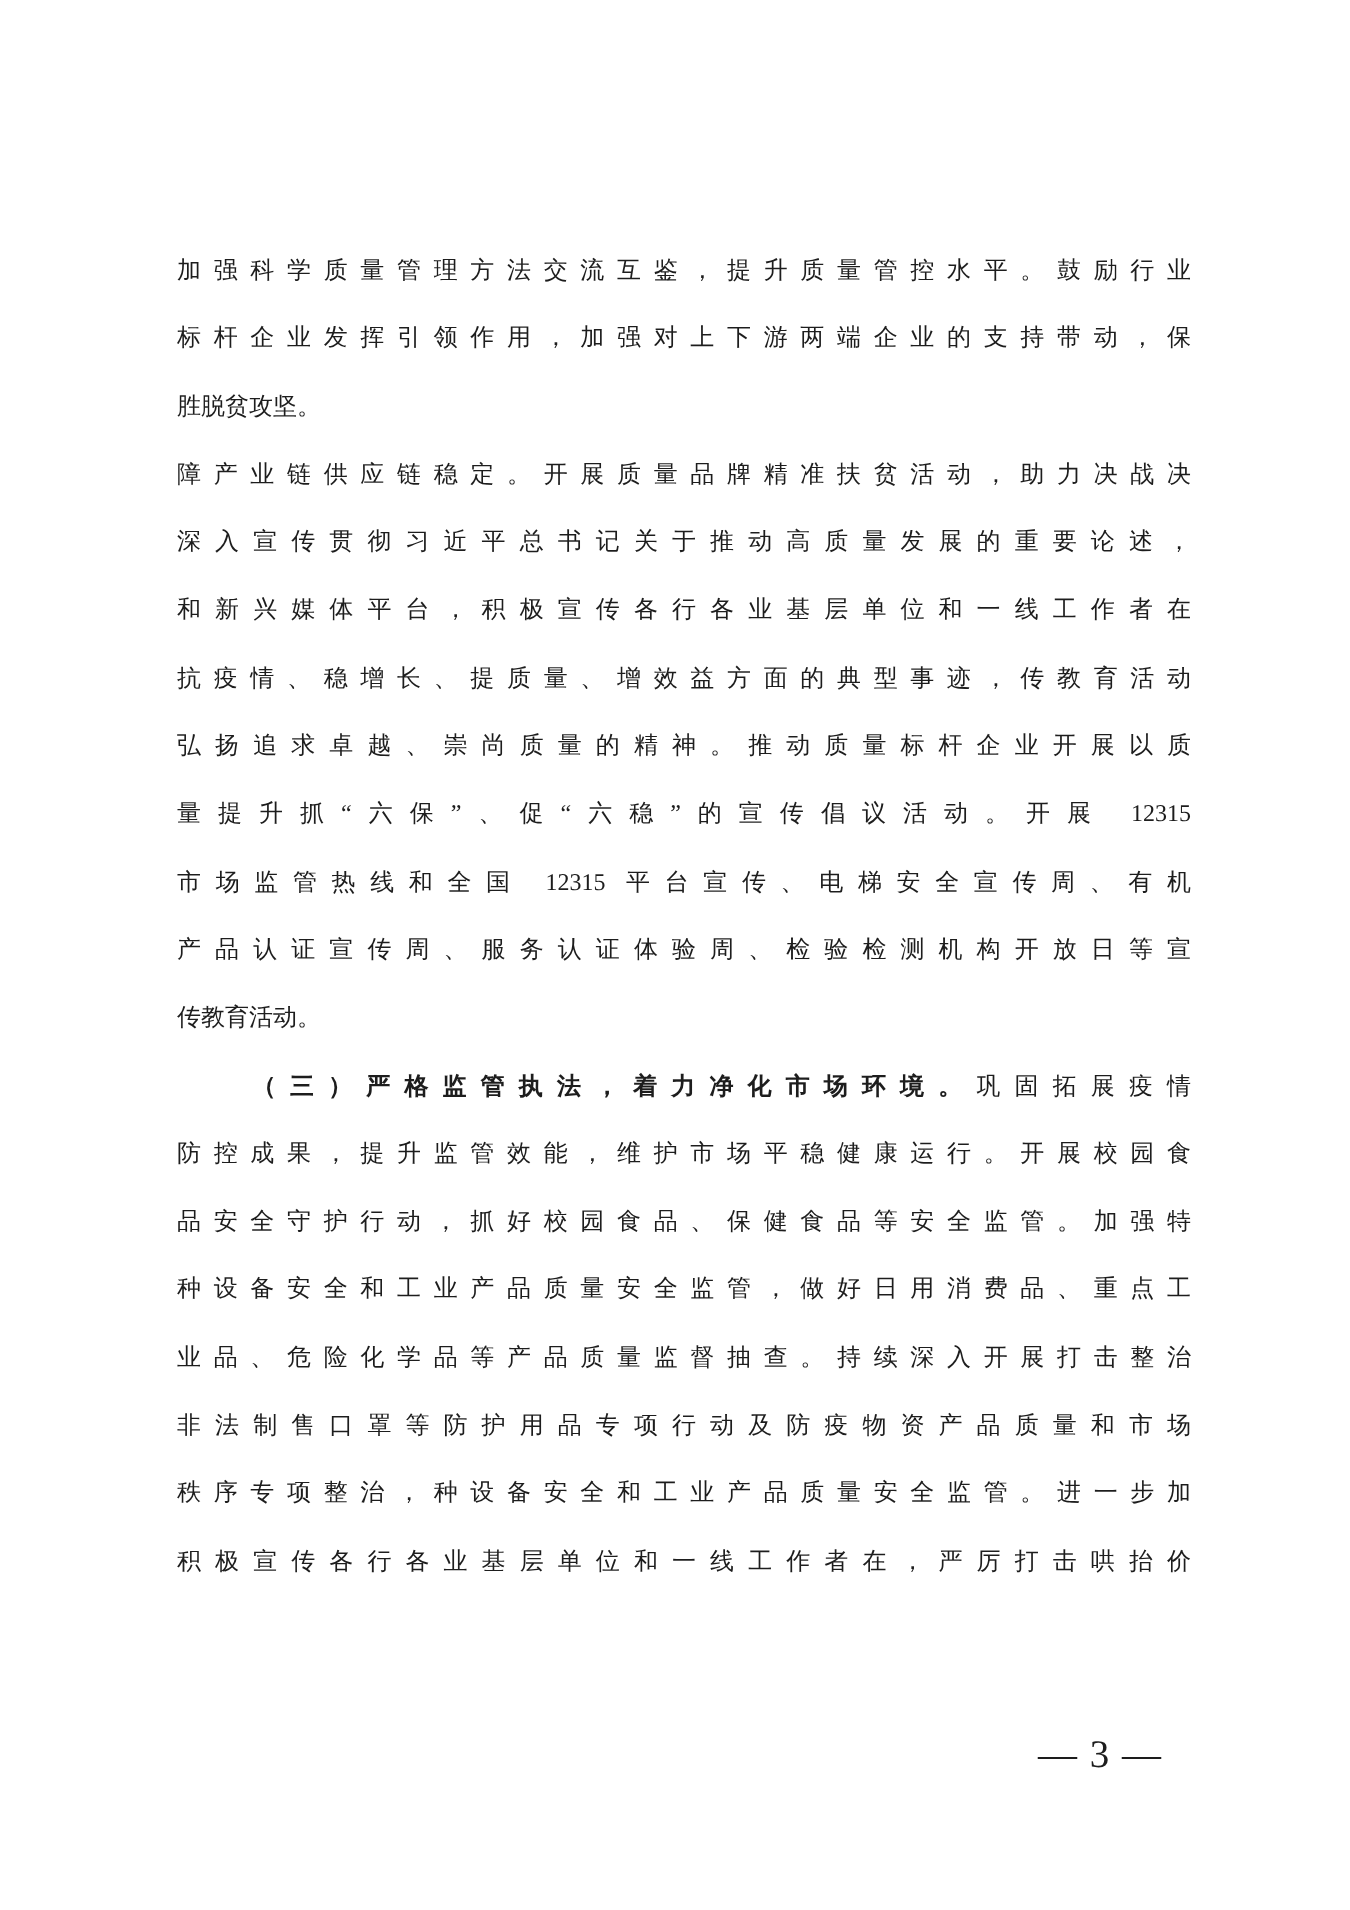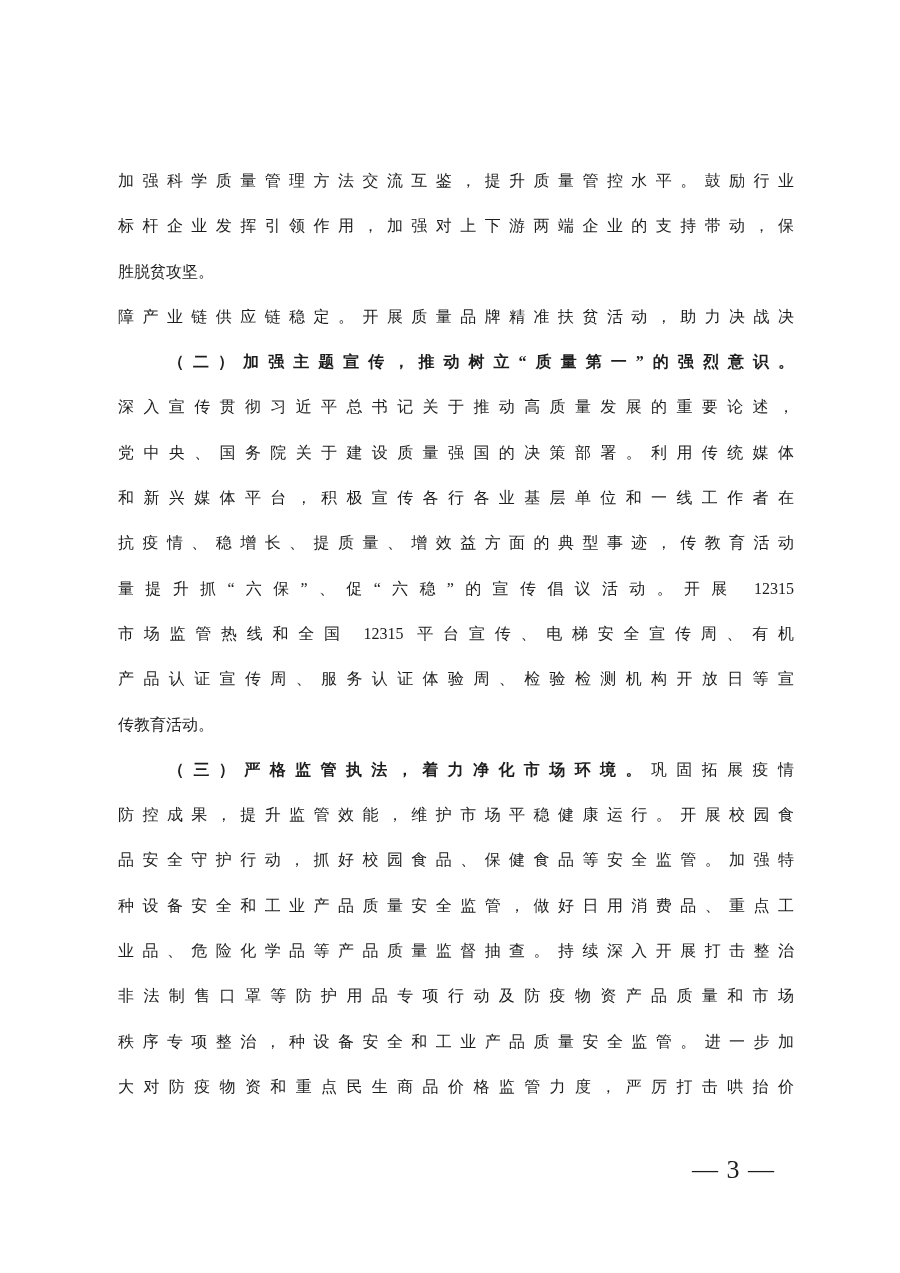--- a/index.html
+++ b/index.html
@@ -56,34 +56,33 @@
 </head>
 <body>
 
 <div class="page">
 
   <div class="doc">
     <div class="line fill"><span>加强科学质量管理方法交流互鉴，提升质量管控水平。鼓励行业</span></div>
     <div class="line fill"><span>标杆企业发挥引领作用，加强对上下游两端企业的支持带动，保</span></div>
     <div class="line"><span>胜脱贫攻坚。</span></div>
     <div class="line fill"><span>障产业链供应链稳定。开展质量品牌精准扶贫活动，助力决战决</span></div>
-    <div class="line fill indent"><span class="b">（二）加强主题宣传，推动树立“质量第一”的强烈意识。</span></div>
     <div class="line fill"><span>深入宣传贯彻习近平总书记关于推动高质量发展的重要论述，</span></div>
-    <div class="line fill"><span>党中央、国务院关于建设质量强国的决策部署。利用传统媒体</span></div>
     <div class="line fill"><span>和新兴媒体平台，积极宣传各行各业基层单位和一线工作者在</span></div>
     <div class="line fill"><span>抗疫情、稳增长、提质量、增效益方面的典型事迹，传教育活动</span></div>
+    <div class="line fill"><span>弘扬追求卓越、崇尚质量的精神。推动质量标杆企业开展以质</span></div>
     <div class="line fill"><span>量提升抓“六保”、促“六稳”的宣传倡议活动。开展 12315</span></div>
     <div class="line fill"><span>市场监管热线和全国 12315 平台宣传、电梯安全宣传周、有机</span></div>
     <div class="line fill"><span>产品认证宣传周、服务认证体验周、检验检测机构开放日等宣</span></div>
     <div class="line"><span>传教育活动。</span></div>
     <div class="line fill indent"><span class="b">（三）严格监管执法，着力净化市场环境。</span><span>巩固拓展疫情</span></div>
     <div class="line fill"><span>防控成果，提升监管效能，维护市场平稳健康运行。开展校园食</span></div>
     <div class="line fill"><span>品安全守护行动，抓好校园食品、保健食品等安全监管。加强特</span></div>
     <div class="line fill"><span>种设备安全和工业产品质量安全监管，做好日用消费品、重点工</span></div>
     <div class="line fill"><span>业品、危险化学品等产品质量监督抽查。持续深入开展打击整治</span></div>
     <div class="line fill"><span>非法制售口罩等防护用品专项行动及防疫物资产品质量和市场</span></div>
     <div class="line fill"><span>秩序专项整治，种设备安全和工业产品质量安全监管。进一步加</span></div>
-    <div class="line fill"><span>大对防疫物资和重点民生商品价格监管力度，严厉打击哄抬价</span></div>
+    <div class="line fill"><span>积极宣传各行各业基层单位和一线工作者在，严厉打击哄抬价</span></div>
   </div>
 
   <div class="pageno">— 3 —</div>
 
 </div>
 
 </body></html>

